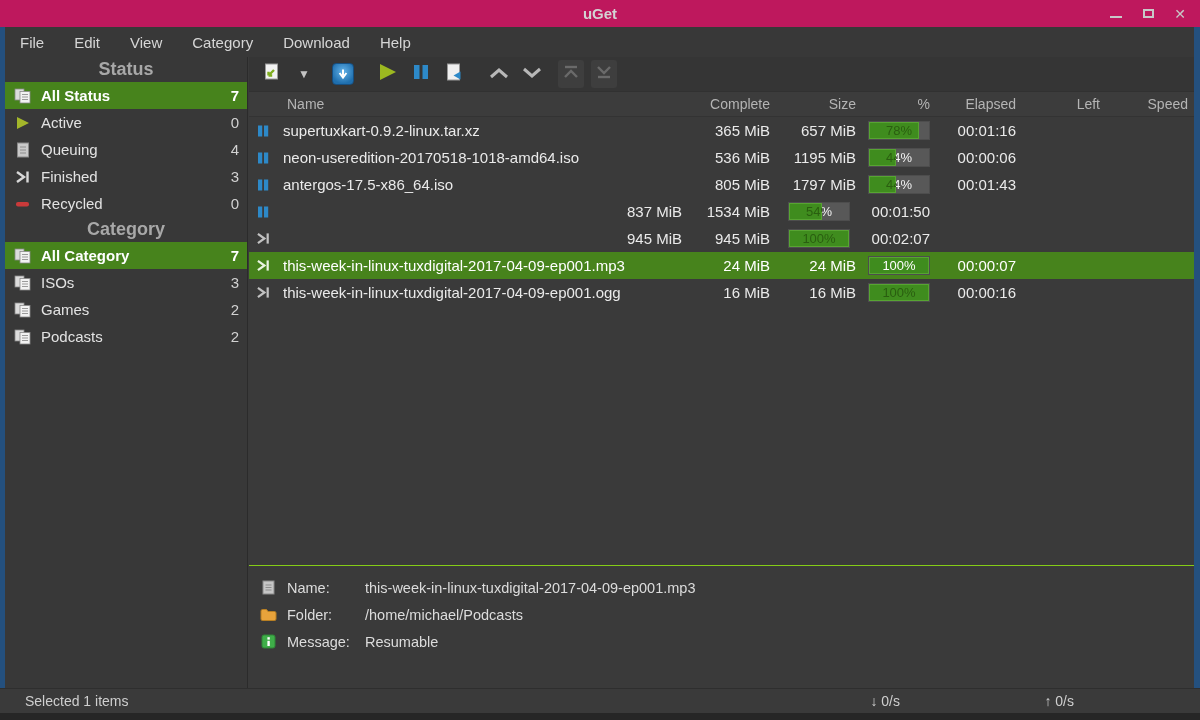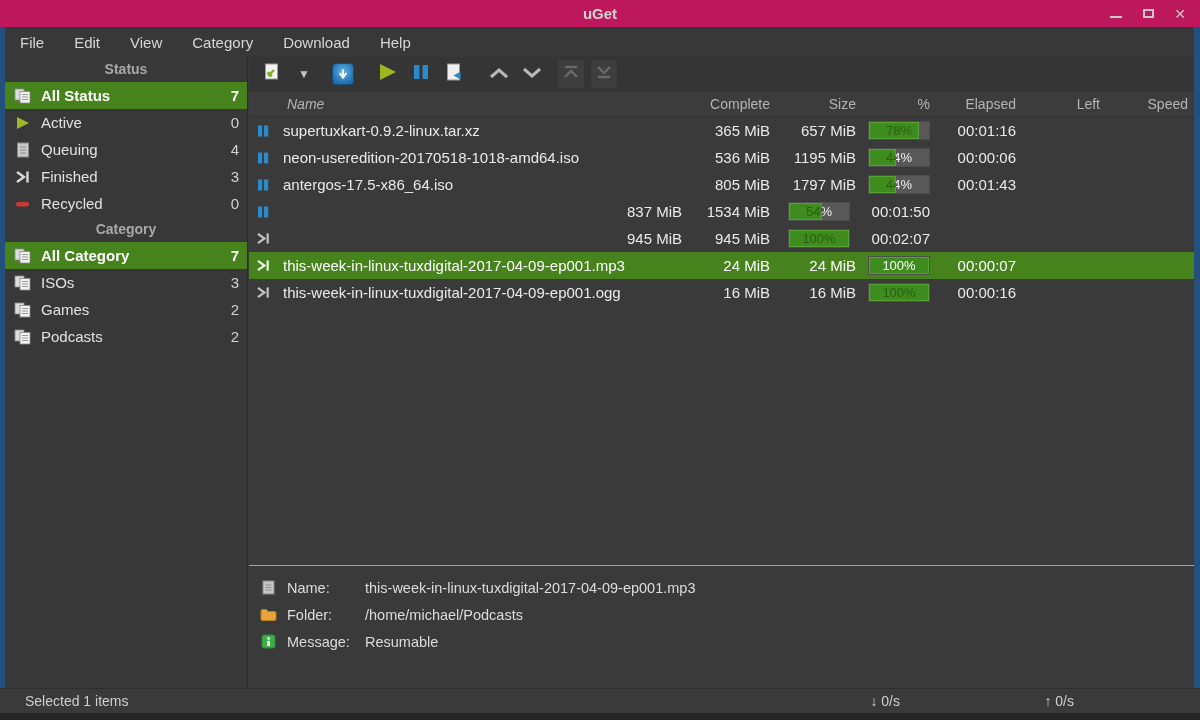--- a/index.html
+++ b/index.html
@@ -25,21 +25,21 @@
   .wc-close{ color:#c8c8c8; font-size:14px; line-height:14px; }
 
   
   .menubar { position:absolute; left:5px; right:6px; top:27px; height:30px; background:#383838;
              display:flex; align-items:center; padding-left:15px; gap:30px; }
   .menu-item { font-size:15px; color:#d6d6d6; cursor:default; }
 
   
   .sidebar { position:absolute; left:5px; top:57px; width:243px; bottom:32px;
              background:#383838; border-right:1px solid #2b2b2b; }
-  .side-header { height:25px; line-height:25px; text-align:center; font-size:14px;
+  .side-header { height:25px; line-height:25px; text-align:center; font-size:18px;
                  font-weight:bold; color:#a8a8a8; }
   .side-item { height:27px; display:flex; align-items:center; gap:9px; padding:0 8px 0 9px;
                font-size:15px; color:#e2e2e2;text-align:center; }
   .side-item .icn { width:18px; display:flex; justify-content:center; }
   .side-item .count { margin-left:auto; color:#d2d2d2; }
   .side-item.selected { background:#47831c; color:#fff; font-weight:bold; }
   .side-item.selected .count { color:#fff; }
 
   
   .main { position:absolute; left:249px; right:6px; top:57px; bottom:32px; background:#3a3a3a; }
@@ -51,21 +51,21 @@
   .tbtn.disabled { background:#3e3e3e; }
   .tb-caret { color:#c4c4c4; font-size:12px; }
   .tb-batch { width:22px; height:22px; border-radius:4px; border:1px solid #174f80;
               background:radial-gradient(circle at 50% 38%, #63b2e8, #1f6fae 75%);
               display:flex; align-items:center; justify-content:center; }
   .gap-s { margin-left:6px; } .gap-m { margin-left:12px; }
 
   .grid-cols { display:grid; grid-template-columns:28px 1fr 88px 86px 74px 86px 84px 88px; align-items:center; }
   .thead { height:25px; background:#3c3c3c; border-bottom:1px solid #333;
            color:#b4b4b4; font-size:14px; }
-  .th-name { padding-left:10px;font-style:italic; }
+  .th-name { padding-left:10px; }
   .num { text-align:right; padding-right:6px; white-space:nowrap; }
   .pad-r { }
 
   .row { height:27px; font-size:15px; color:#eaeaea; }
   .row .state { display:flex; justify-content:center; }
   .row .name { padding-left:6px; white-space:nowrap; overflow:hidden; }
   .row.selected { background:#47831c; color:#fff; }
 
   .pct-cell { display:flex; justify-content:center; }
   .pbar { --fill:0%; position:relative; width:62px; height:19px; background:#585858;

